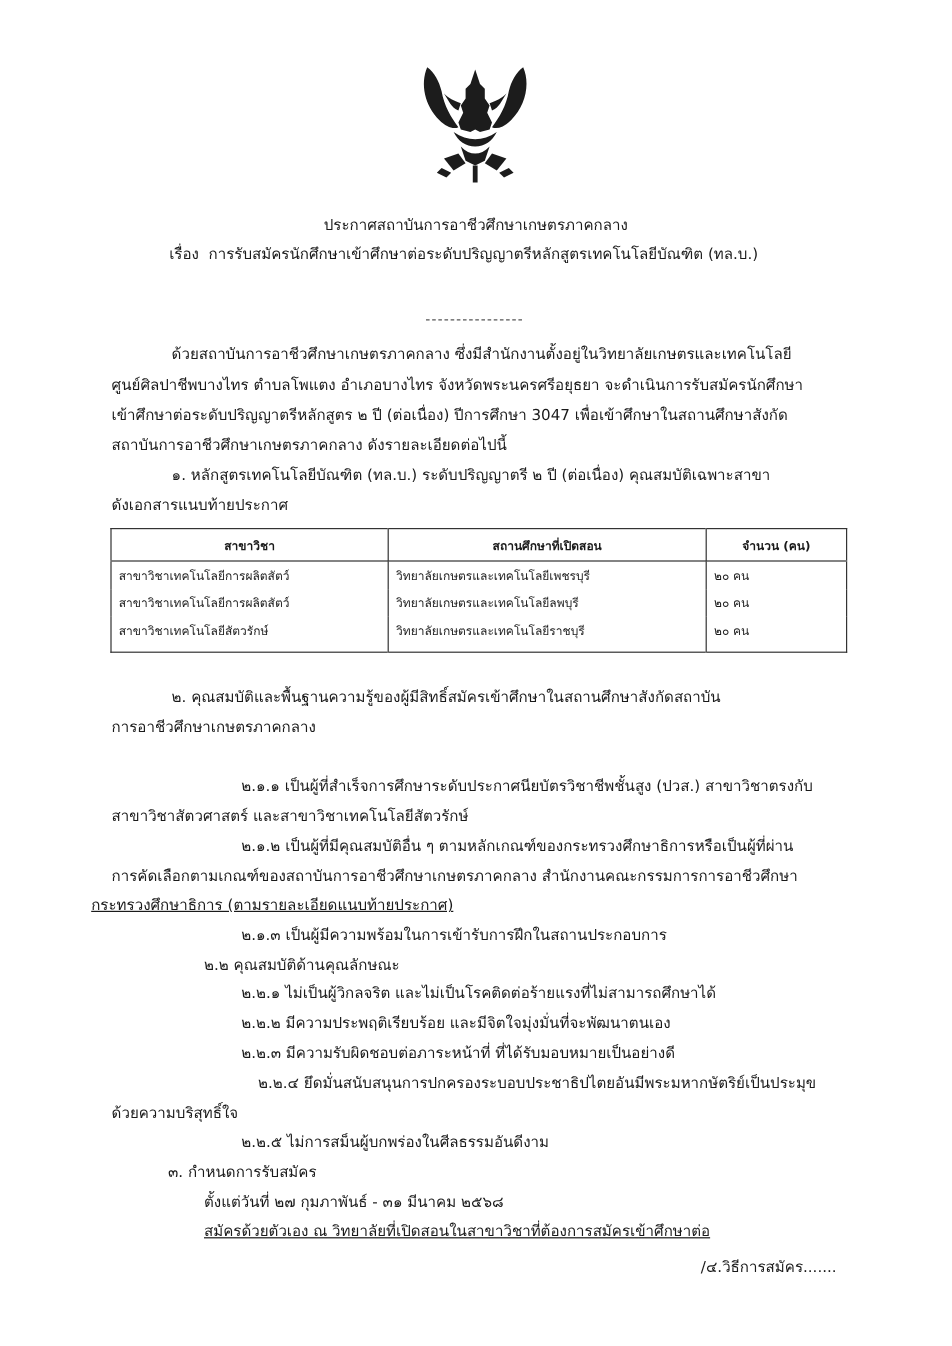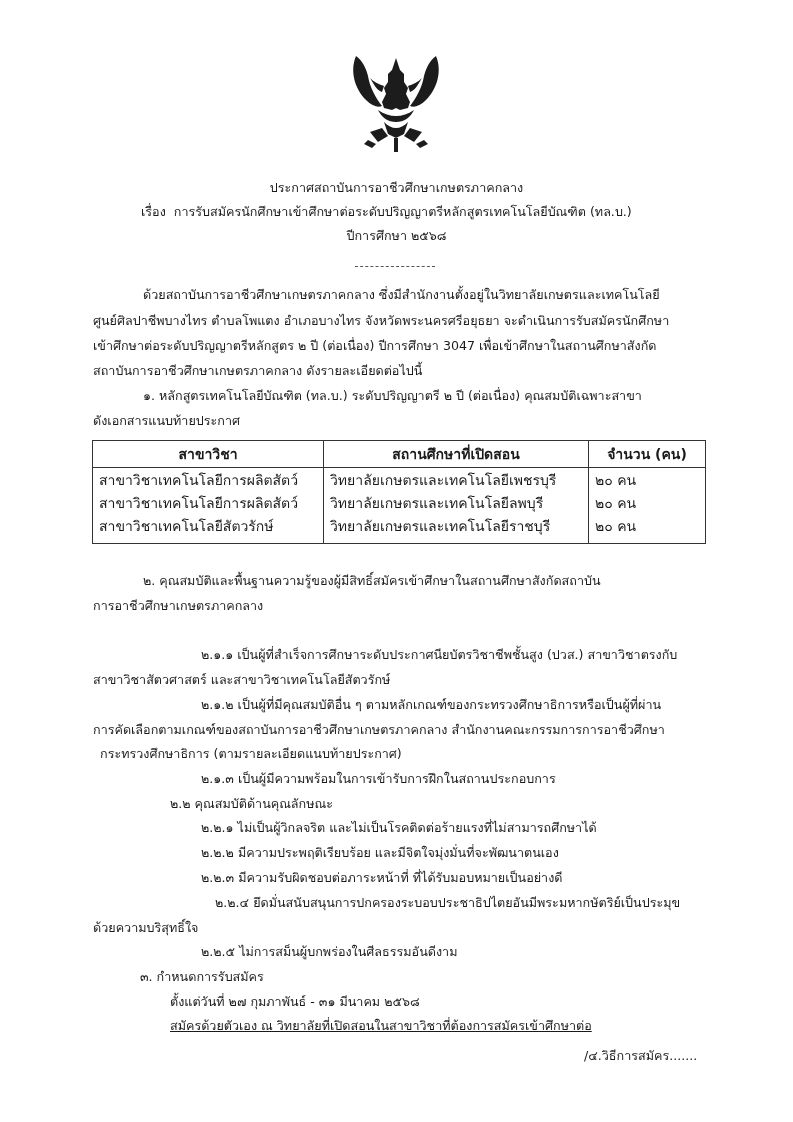--- a/index.html
+++ b/index.html
@@ -11,21 +11,21 @@
   }
   .page { position: absolute; left: 0; top: 0; width: 793px; height: 1122px; }
   .emblem { position: absolute; left: 348px; top: 48px; width: 96px; height: 110px; }
   .center-line { position: absolute; left: 0; width: 793px; text-align: center; white-space: nowrap; }
   .line { position: absolute; white-space: nowrap; }
   .sep { position: absolute; left: 355px; top: 266px; width: 80px; border-top: 1px dashed #555; }
 
   table.quota {
     position: absolute; left: 92px; top: 440px; width: 614px;
     border-collapse: collapse; border: 1px solid #333;
-    font-size: 14px;
+    font-size: 10px;
   }
   table.quota th {
     font-weight: bold; text-align: center; height: 26px;
     border-bottom: 1px solid #333; border-right: 1px solid #333; padding: 0 6px;
   }
   table.quota td {
     height: 23px; padding: 0 6px; border-right: 1px solid #333; white-space: nowrap;
   }
   table.quota tr:last-child td { padding-bottom: 6px; }
   table.quota .c1 { width: 218px; }
@@ -52,21 +52,20 @@
       <path d="M46 90 L50 90 L50 104 L46 104 Z"></path>
       <path d="M20 92 L28 96 L24 100 L16 96 Z"></path>
       <path d="M76 92 L68 96 L72 100 L80 96 Z"></path>
     </g>
   </svg>
 
   <div class="center-line" style="top:178px;">ประกาศสถาบันการอาชีวศึกษาเกษตรภาคกลาง</div>
   <div class="line" style="left:141px; top:202px;">
     <span>เรื่อง</span>&nbsp;&nbsp;<span>การรับสมัครนักศึกษาเข้าศึกษาต่อระดับปริญญาตรีหลักสูตรเทคโนโลยีบัณฑิต (ทล.บ.)</span>
   </div>
-  <div class="center-line" style="top:226px;">ปีการศึกษา ๒๕๖๘</div>
   <div class="sep"></div>
 
   <div class="line" style="left:143px; top:285px;">ด้วยสถาบันการอาชีวศึกษาเกษตรภาคกลาง ซึ่งมีสำนักงานตั้งอยู่ในวิทยาลัยเกษตรและเทคโนโลยี</div>
   <div class="line" style="left:93px; top:311px;">ศูนย์ศิลปาชีพบางไทร ตำบลโพแตง อำเภอบางไทร จังหวัดพระนครศรีอยุธยา จะดำเนินการรับสมัครนักศึกษา</div>
   <div class="line" style="left:93px; top:336px;">เข้าศึกษาต่อระดับปริญญาตรีหลักสูตร ๒ ปี (ต่อเนื่อง) ปีการศึกษา 3047  เพื่อเข้าศึกษาในสถานศึกษาสังกัด</div>
   <div class="line" style="left:93px; top:361px;">สถาบันการอาชีวศึกษาเกษตรภาคกลาง ดังรายละเอียดต่อไปนี้</div>
 
   <div class="line" style="left:143px; top:386px;">๑. หลักสูตรเทคโนโลยีบัณฑิต (ทล.บ.) ระดับปริญญาตรี ๒ ปี (ต่อเนื่อง) คุณสมบัติเฉพาะสาขา</div>
   <div class="line" style="left:93px; top:411px;">ดังเอกสารแนบท้ายประกาศ</div>
 
@@ -96,21 +95,21 @@
       </tr>
     </tbody>
   </table>
 
   <div class="line" style="left:143px; top:571px;">๒. คุณสมบัติและพื้นฐานความรู้ของผู้มีสิทธิ์สมัครเข้าศึกษาในสถานศึกษาสังกัดสถาบัน</div>
   <div class="line" style="left:93px; top:596px;">การอาชีวศึกษาเกษตรภาคกลาง</div>
   <div class="line" style="left:201px; top:645px;">๒.๑.๑ เป็นผู้ที่สำเร็จการศึกษาระดับประกาศนียบัตรวิชาชีพชั้นสูง (ปวส.) สาขาวิชาตรงกับ</div>
   <div class="line" style="left:93px; top:670px;">สาขาวิชาสัตวศาสตร์ และสาขาวิชาเทคโนโลยีสัตวรักษ์</div>
   <div class="line" style="left:201px; top:695px;">๒.๑.๒ เป็นผู้ที่มีคุณสมบัติอื่น ๆ ตามหลักเกณฑ์ของกระทรวงศึกษาธิการหรือเป็นผู้ที่ผ่าน</div>
   <div class="line" style="left:93px; top:720px;">การคัดเลือกตามเกณฑ์ของสถาบันการอาชีวศึกษาเกษตรภาคกลาง สำนักงานคณะกรรมการการอาชีวศึกษา</div>
-  <div class="line" style="left:100px; top:744px;">กระทรวงศึกษาธิการ (ตามรายละเอียดแนบท้ายประกาศ)</div>
+  <div class="line" style="left:76px; top:744px;text-decoration:underline;">กระทรวงศึกษาธิการ (ตามรายละเอียดแนบท้ายประกาศ)</div>
   <div class="line" style="left:201px; top:769px;">๒.๑.๓ เป็นผู้มีความพร้อมในการเข้ารับการฝึกในสถานประกอบการ</div>
   <div class="line" style="left:170px; top:794px;">๒.๒ คุณสมบัติด้านคุณลักษณะ</div>
   <div class="line" style="left:201px; top:818px;">๒.๒.๑ ไม่เป็นผู้วิกลจริต และไม่เป็นโรคติดต่อร้ายแรงที่ไม่สามารถศึกษาได้</div>
   <div class="line" style="left:201px; top:843px;">๒.๒.๒ มีความประพฤติเรียบร้อย และมีจิตใจมุ่งมั่นที่จะพัฒนาตนเอง</div>
   <div class="line" style="left:201px; top:868px;">๒.๒.๓ มีความรับผิดชอบต่อภาระหน้าที่  ที่ได้รับมอบหมายเป็นอย่างดี</div>
   <div class="line" style="left:215px; top:893px;">๒.๒.๔ ยึดมั่นสนับสนุนการปกครองระบอบประชาธิปไตยอันมีพระมหากษัตริย์เป็นประมุข</div>
   <div class="line" style="left:93px; top:918px;">ด้วยความบริสุทธิ์ใจ</div>
   <div class="line" style="left:201px; top:942px;">๒.๒.๕ ไม่การสม็นผู้บกพร่องในศีลธรรมอันดีงาม</div>
 
   <div class="line" style="left:140px; top:967px;">๓. กำหนดการรับสมัคร</div>

